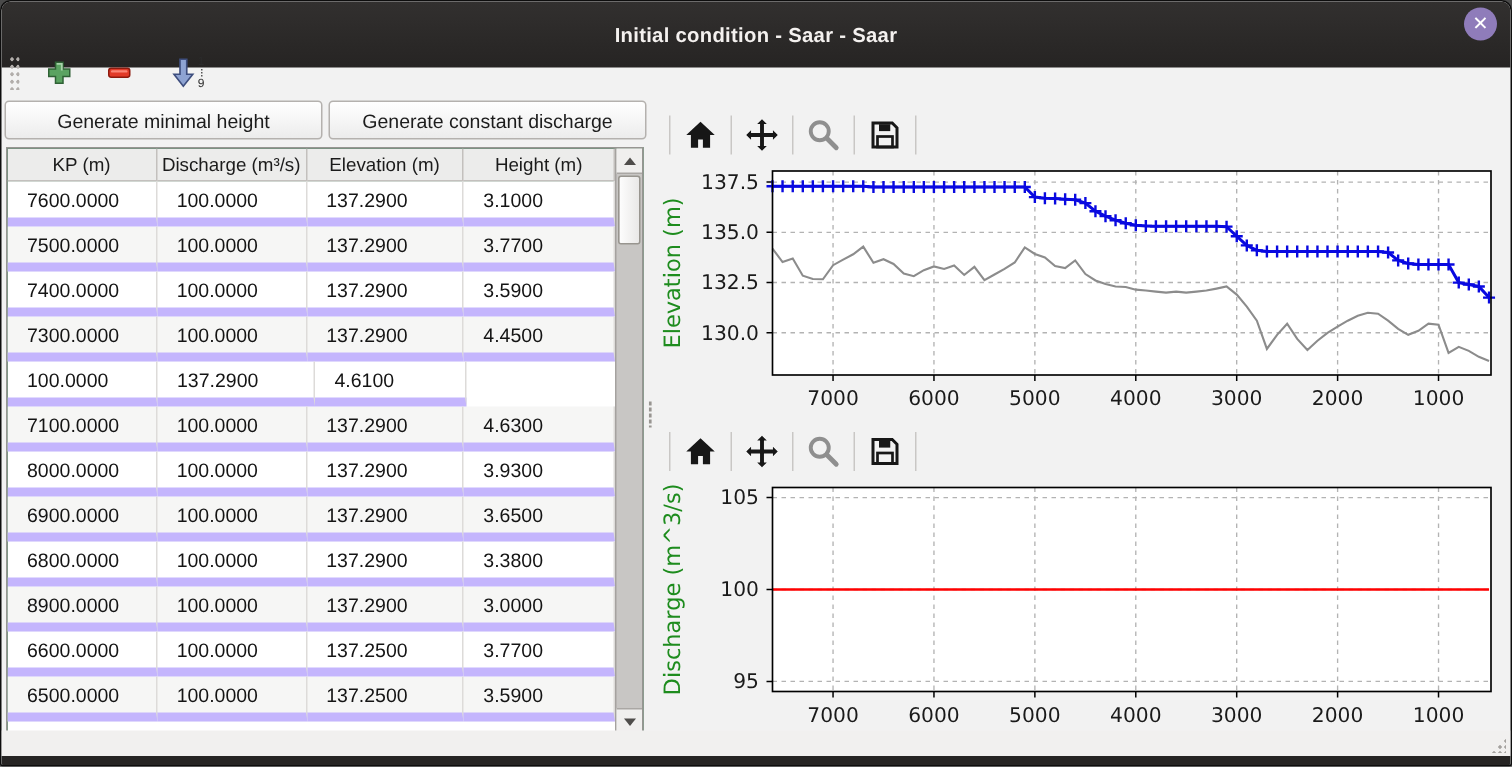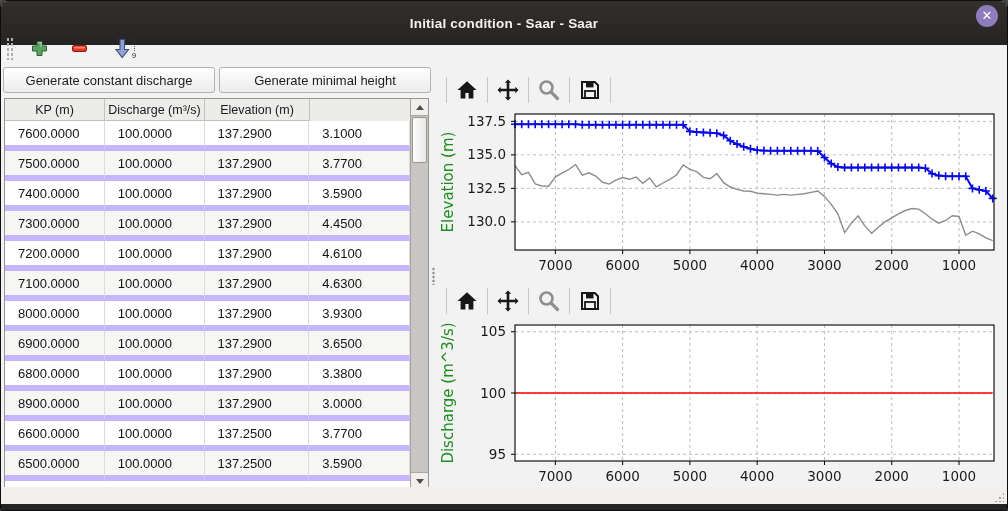--- a/index.html
+++ b/index.html
@@ -123,30 +123,31 @@
       </svg>
       <span class="sort-digits">
         <span>1</span>
         <span class="sort-dots"></span>
         <span>9</span>
       </span>
     </button>
   </div>
 
   <div class="btn-row">
+    <button>Generate minimal height</button>
     <button>Generate constant discharge</button>
-    <button>Generate minimal height</button>
   </div>
 
   <div class="table-wrap">
     <div class="grid">
       <div class="thead" id="thead">
           <div class="th c0">KP (m)</div>
           <div class="th c1">Discharge (m³/s)</div>
           <div class="th c2">Elevation (m)</div>
+          <div class="th c3">Height (m)</div>
         </div>
       <div class="tbody" id="tbody">
           <div class="tr">
             <div class="td c0">7600.0000</div>
             <div class="td c1">100.0000</div>
             <div class="td c2">137.2900</div>
             <div class="td c3">3.1000</div>
           </div>
           <div class="tr">
             <div class="td c0">7500.0000</div>
@@ -160,21 +161,20 @@
             <div class="td c2">137.2900</div>
             <div class="td c3">3.5900</div>
           </div>
           <div class="tr">
             <div class="td c0">7300.0000</div>
             <div class="td c1">100.0000</div>
             <div class="td c2">137.2900</div>
             <div class="td c3">4.4500</div>
           </div>
           <div class="tr">
-            <div class="td c0">7200.0000</div>
             <div class="td c1">100.0000</div>
             <div class="td c2">137.2900</div>
             <div class="td c3">4.6100</div>
           </div>
           <div class="tr">
             <div class="td c0">7100.0000</div>
             <div class="td c1">100.0000</div>
             <div class="td c2">137.2900</div>
             <div class="td c3">4.6300</div>
           </div>

